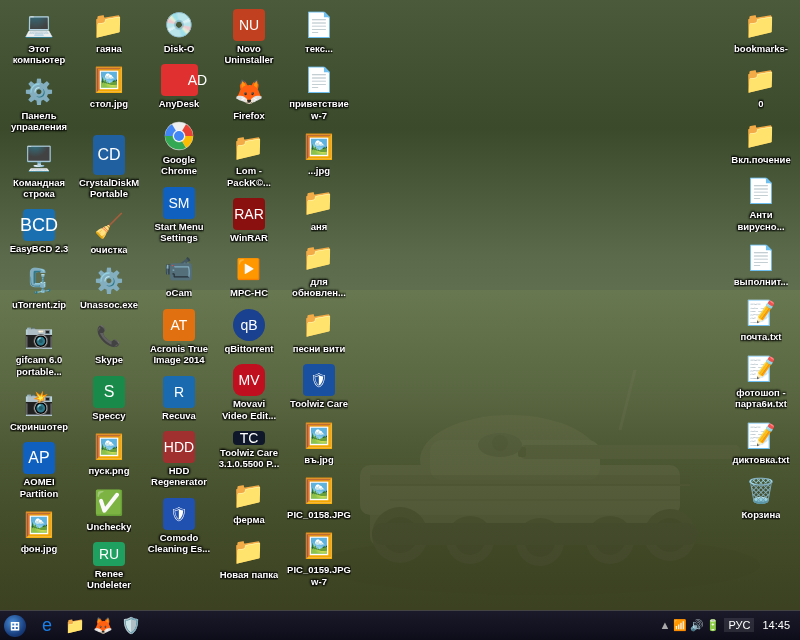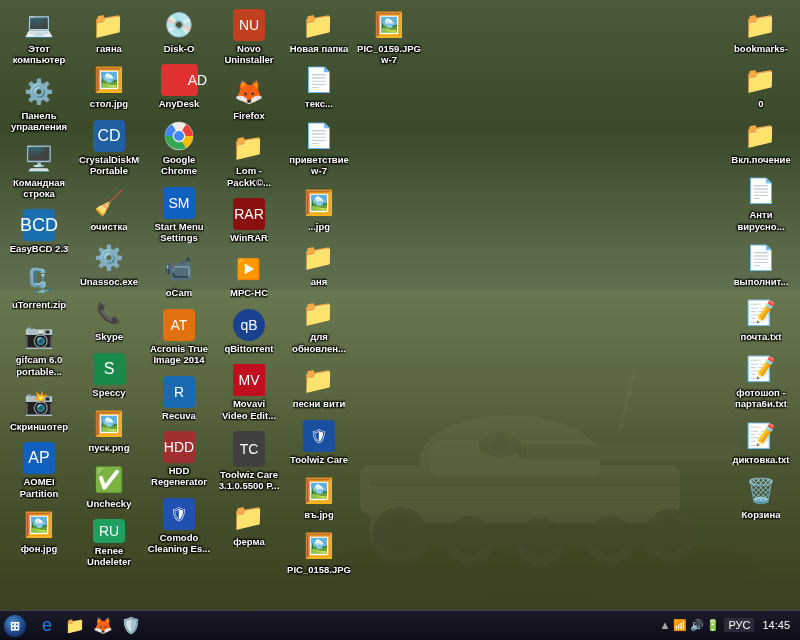--- a/index.html
+++ b/index.html
@@ -276,21 +276,21 @@
 
     <div class="icon">
       <div class="icon-img folder-icon">📁</div>
       <div class="icon-label">гаяна</div>
     </div>
     <div class="icon">
       <div class="icon-img">🖼️</div>
       <div class="icon-label">стол.jpg</div>
     </div>
     <div class="icon">
-      <div class="icon-img" style="font-size:16px;background:#2060a0;border-radius:4px;color:#fff;width:32px;height:32px;display:flex;align-items:center;justify-content:center;">CD</div>
+      <div class="icon-img" style="font-size:16px;background:#2060a0;border-radius:4px;color:#fff;width:32px;height:40px;display:flex;align-items:center;justify-content:center;margin-top:15px;">CD</div>
       <div class="icon-label">CrystalDiskM<br>Portable</div>
     </div>
     <div class="icon">
       <div class="icon-img">🧹</div>
       <div class="icon-label">очистка</div>
     </div>
     <div class="icon">
       <div class="icon-img">⚙️</div>
       <div class="icon-label">Unassoc.exe</div>
     </div>
@@ -380,25 +380,25 @@
     </div>
     <div class="icon">
       <div class="icon-img" style="font-size:20px;">▶️</div>
       <div class="icon-label">MPC-HC</div>
     </div>
     <div class="icon">
       <div class="icon-img" style="font-size:14px;background:#1a4090;border-radius:50%;color:#fff;width:32px;height:32px;display:flex;align-items:center;justify-content:center;">qB</div>
       <div class="icon-label">qBittorrent</div>
     </div>
     <div class="icon">
-      <div class="icon-img" style="font-size:14px;background:#c01020;border-radius:0;color:#fff;width:32px;height:32px;display:flex;align-items:center;justify-content:center;">MV</div>
+      <div class="icon-img" style="font-size:14px;background:#c01020;border-radius:9px;color:#fff;width:32px;height:32px;display:flex;align-items:center;justify-content:center;">MV</div>
       <div class="icon-label">Movavi<br>Video Edit...</div>
     </div>
     <div class="icon">
-      <div class="icon-img" style="font-size:14px;background:#404040;border-radius:4px;color:#fff;width:32px;height:36px;display:flex;align-items:center;justify-content:center;">TC</div>
+      <div class="icon-img" style="font-size:14px;background:#0f172a;border-radius:4px;color:#fff;width:32px;height:14px;display:flex;align-items:center;justify-content:center;">TC</div>
       <div class="icon-label">Toolwiz Care<br>3.1.0.5500 P...</div>
     </div>
 
     <div class="icon">
       <div class="icon-img folder-icon">📁</div>
       <div class="icon-label">ферма</div>
     </div>
     <div class="icon">
       <div class="icon-img folder-icon">📁</div>
       <div class="icon-label">Новая папка</div>

